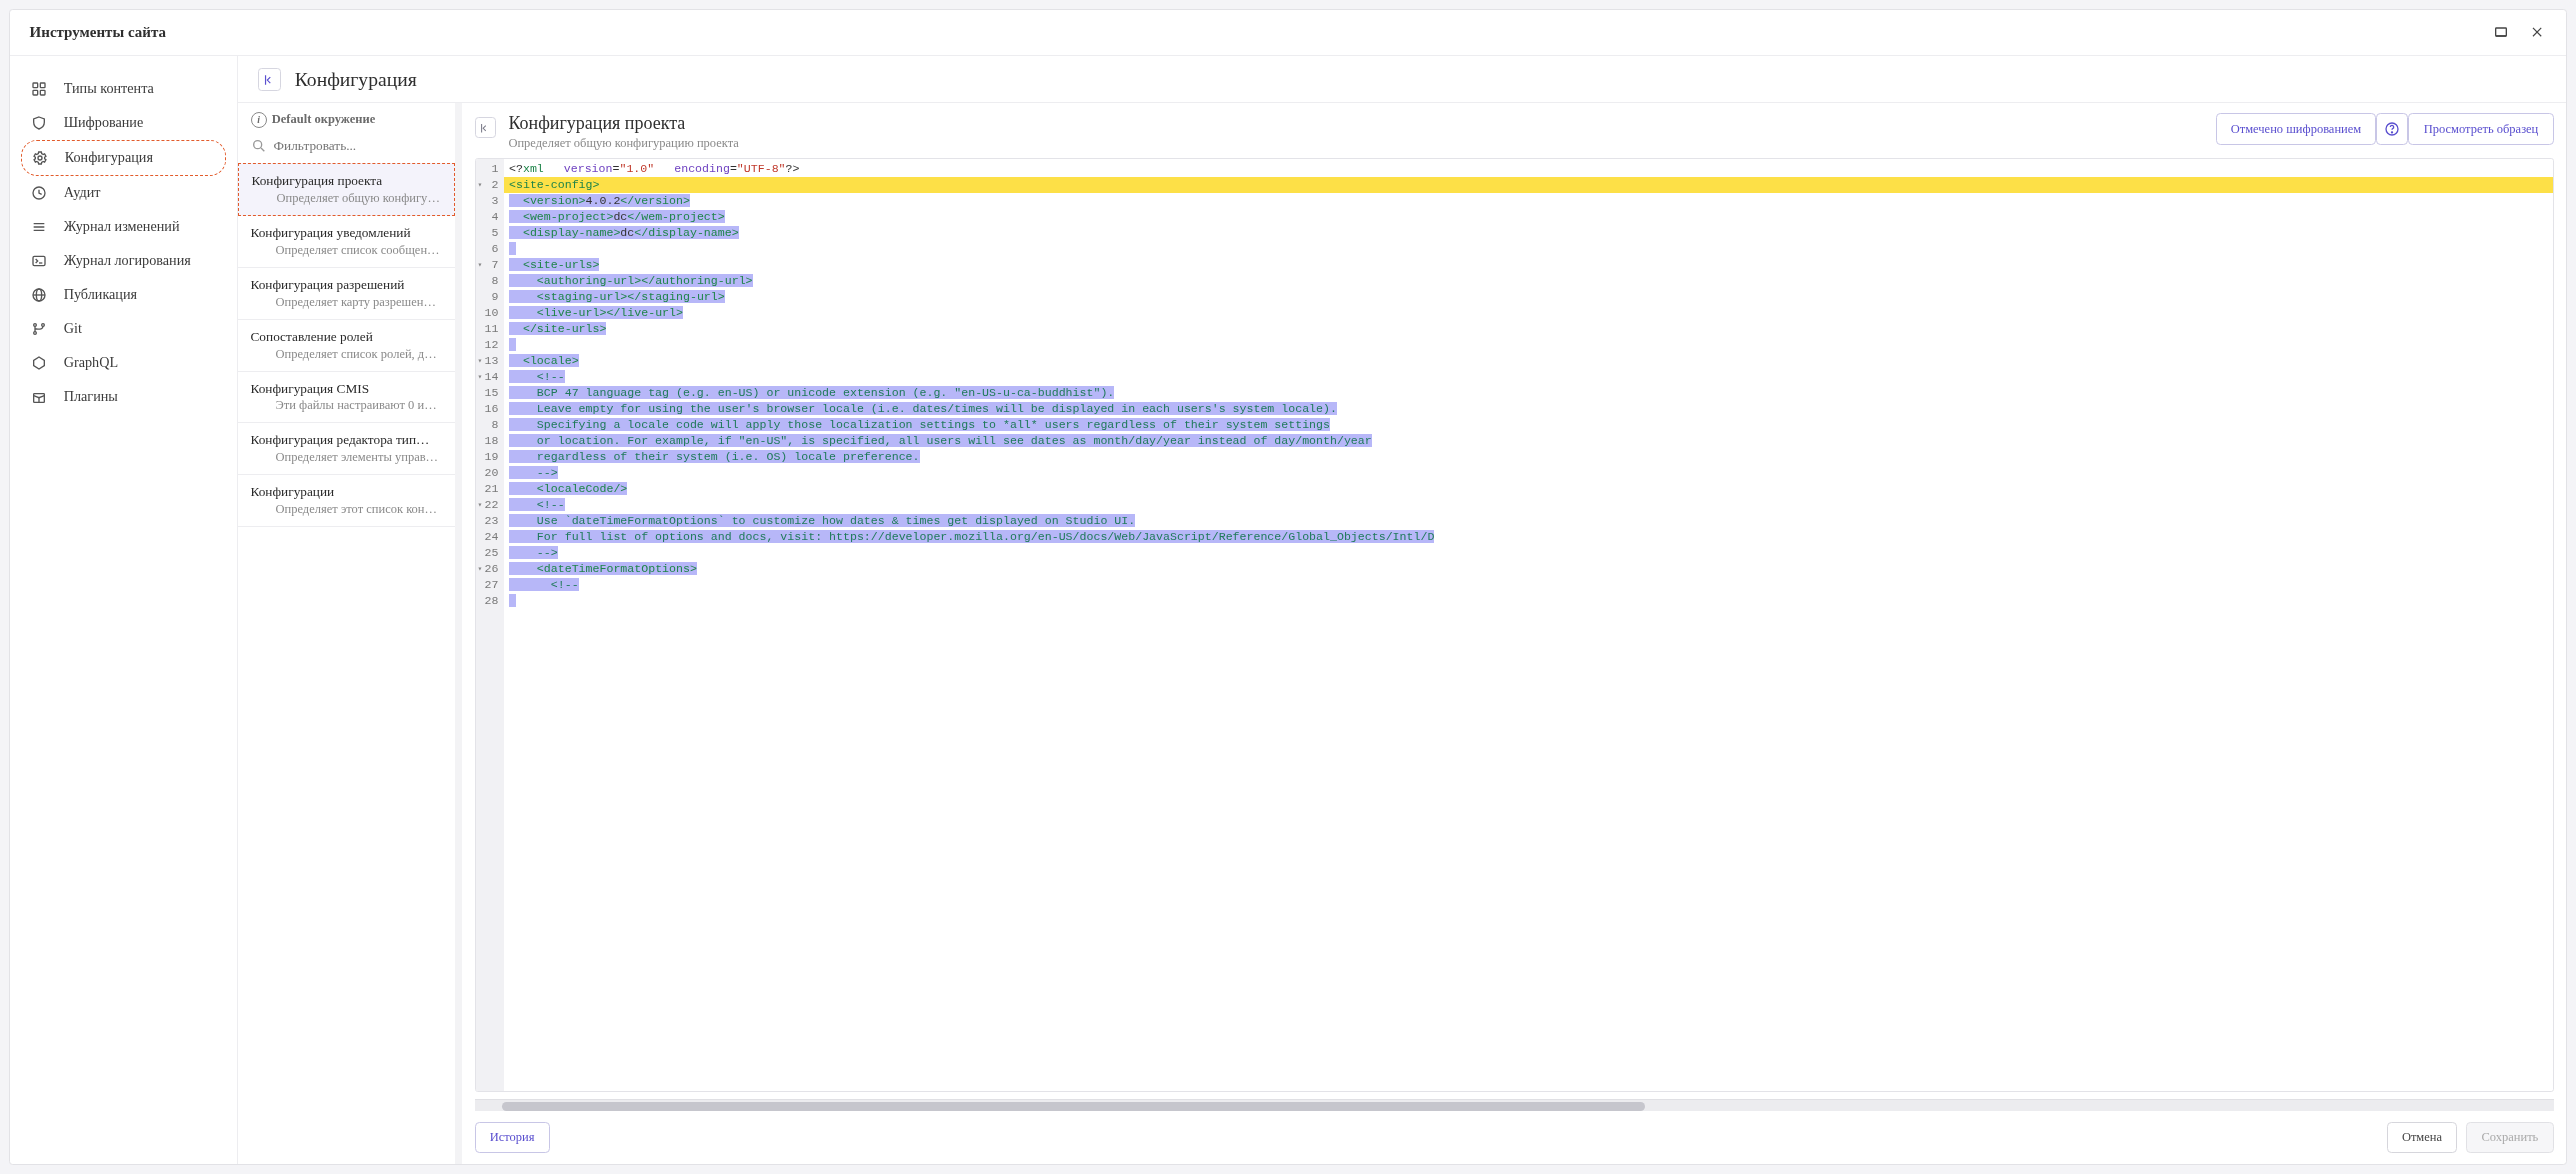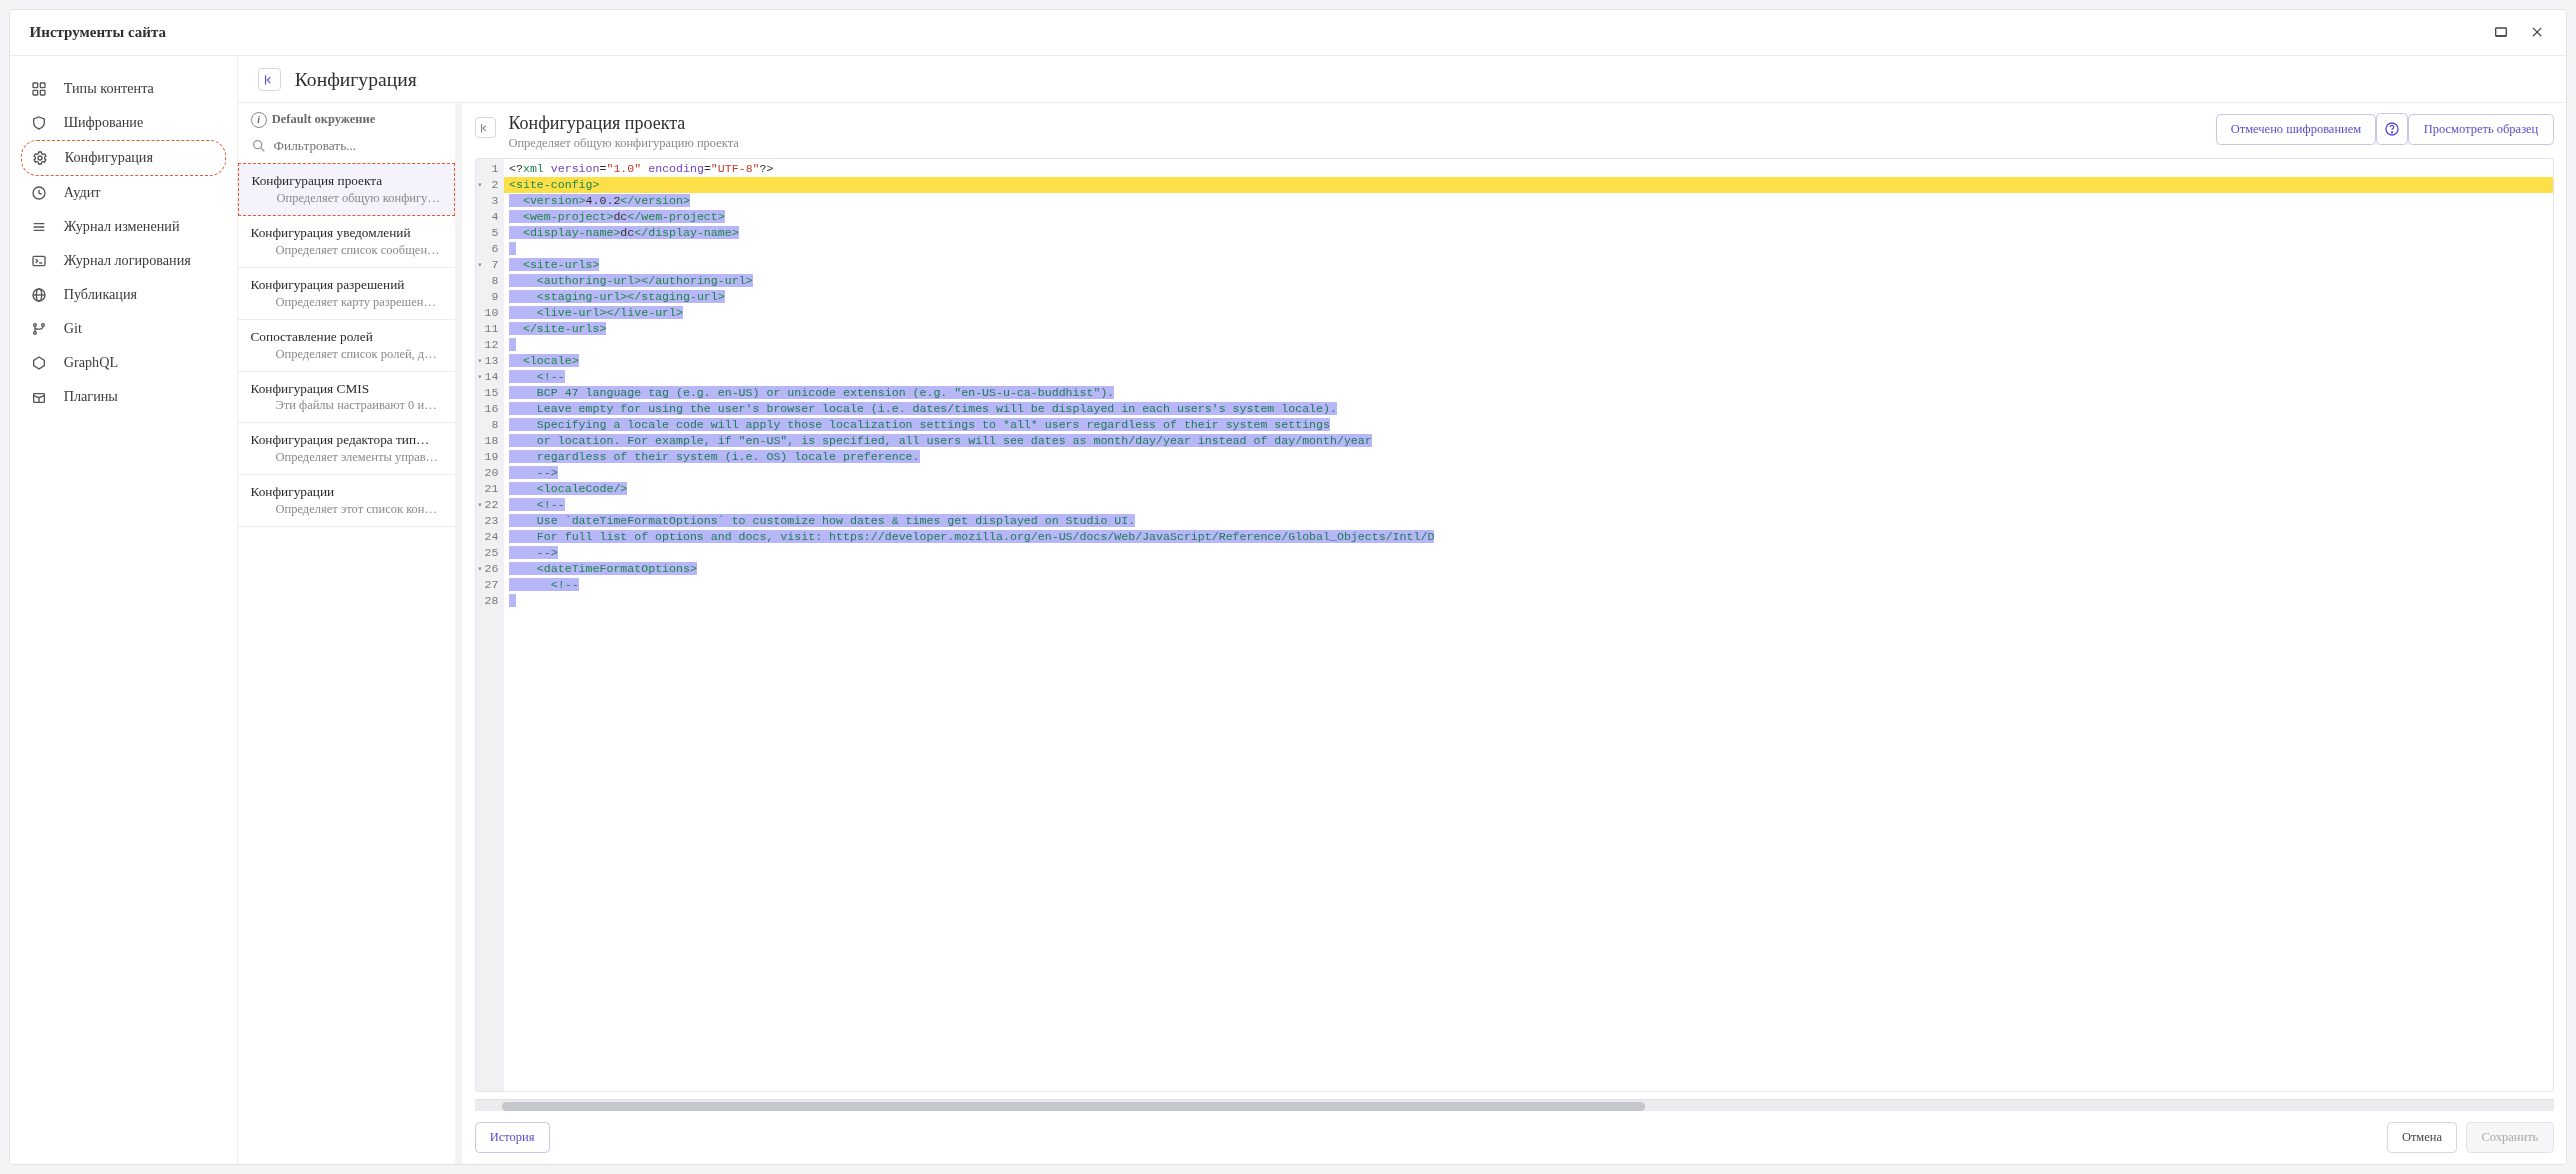--- a/index.html
+++ b/index.html
@@ -158,21 +158,21 @@
     display:flex;align-items:flex-start;gap:12.5px;
   }
   .panel-collapse {
     width:21.4px;height:21.4px;border:0.9px solid #d6d6e0;border-radius:3.6px;
     display:flex;align-items:center;justify-content:center;color:#7a7a88;cursor:pointer;
     margin-top:3.6px;
   }
   .editor-titles { flex:1; }
   .editor-titles h3 { font-size:18px;font-weight:normal;font-family:Georgia,serif;margin-bottom:1.8px; }
   .editor-titles .sub { font-size:12.5px;color:#8a8a8a; }
-  .editor-actions { display:flex;align-items:center; }
+  .editor-actions { display:flex;}
   .btn {
     border:0.9px solid #c8c6e6;
     background:#fff;
     color:#5a4fcf;
     padding:7.1px 14.2px;
     border-radius:4.4px;
     font-size:12.5px;
     font-family:Georgia,serif;
     cursor:pointer;
   }
@@ -207,21 +207,21 @@
     overflow:auto;
     line-height:16px;
     padding:1.8px 0;
     white-space:pre;
     position:relative;
   }
   .code .line { padding:0 5.3px; min-height:16px; }
   .code .line.cursor-line { background:#fde047; }
   .code .sel { background:#b7b7f8; }
   .t-tag { color:#1e8449; }
-  .t-attr { color:#6f42c1; }
+  .t-attr { color:#6f42c1;margin-left:13px; }
   .t-str { color:#c0392b; }
   .t-text{ color:#333; }
   .t-cmt { color:#1f7a5a; }
 
   .hscroll {
     height:12.5px;background:#eceCEF;border-top:0.9px solid #e0e0e4;
     position:relative;
   }
   .hscroll .thumb { position:absolute;left:27px;top:1.8px;height:9px;width:55%;background:#c6c6cd;border-radius:4.4px; }
 

